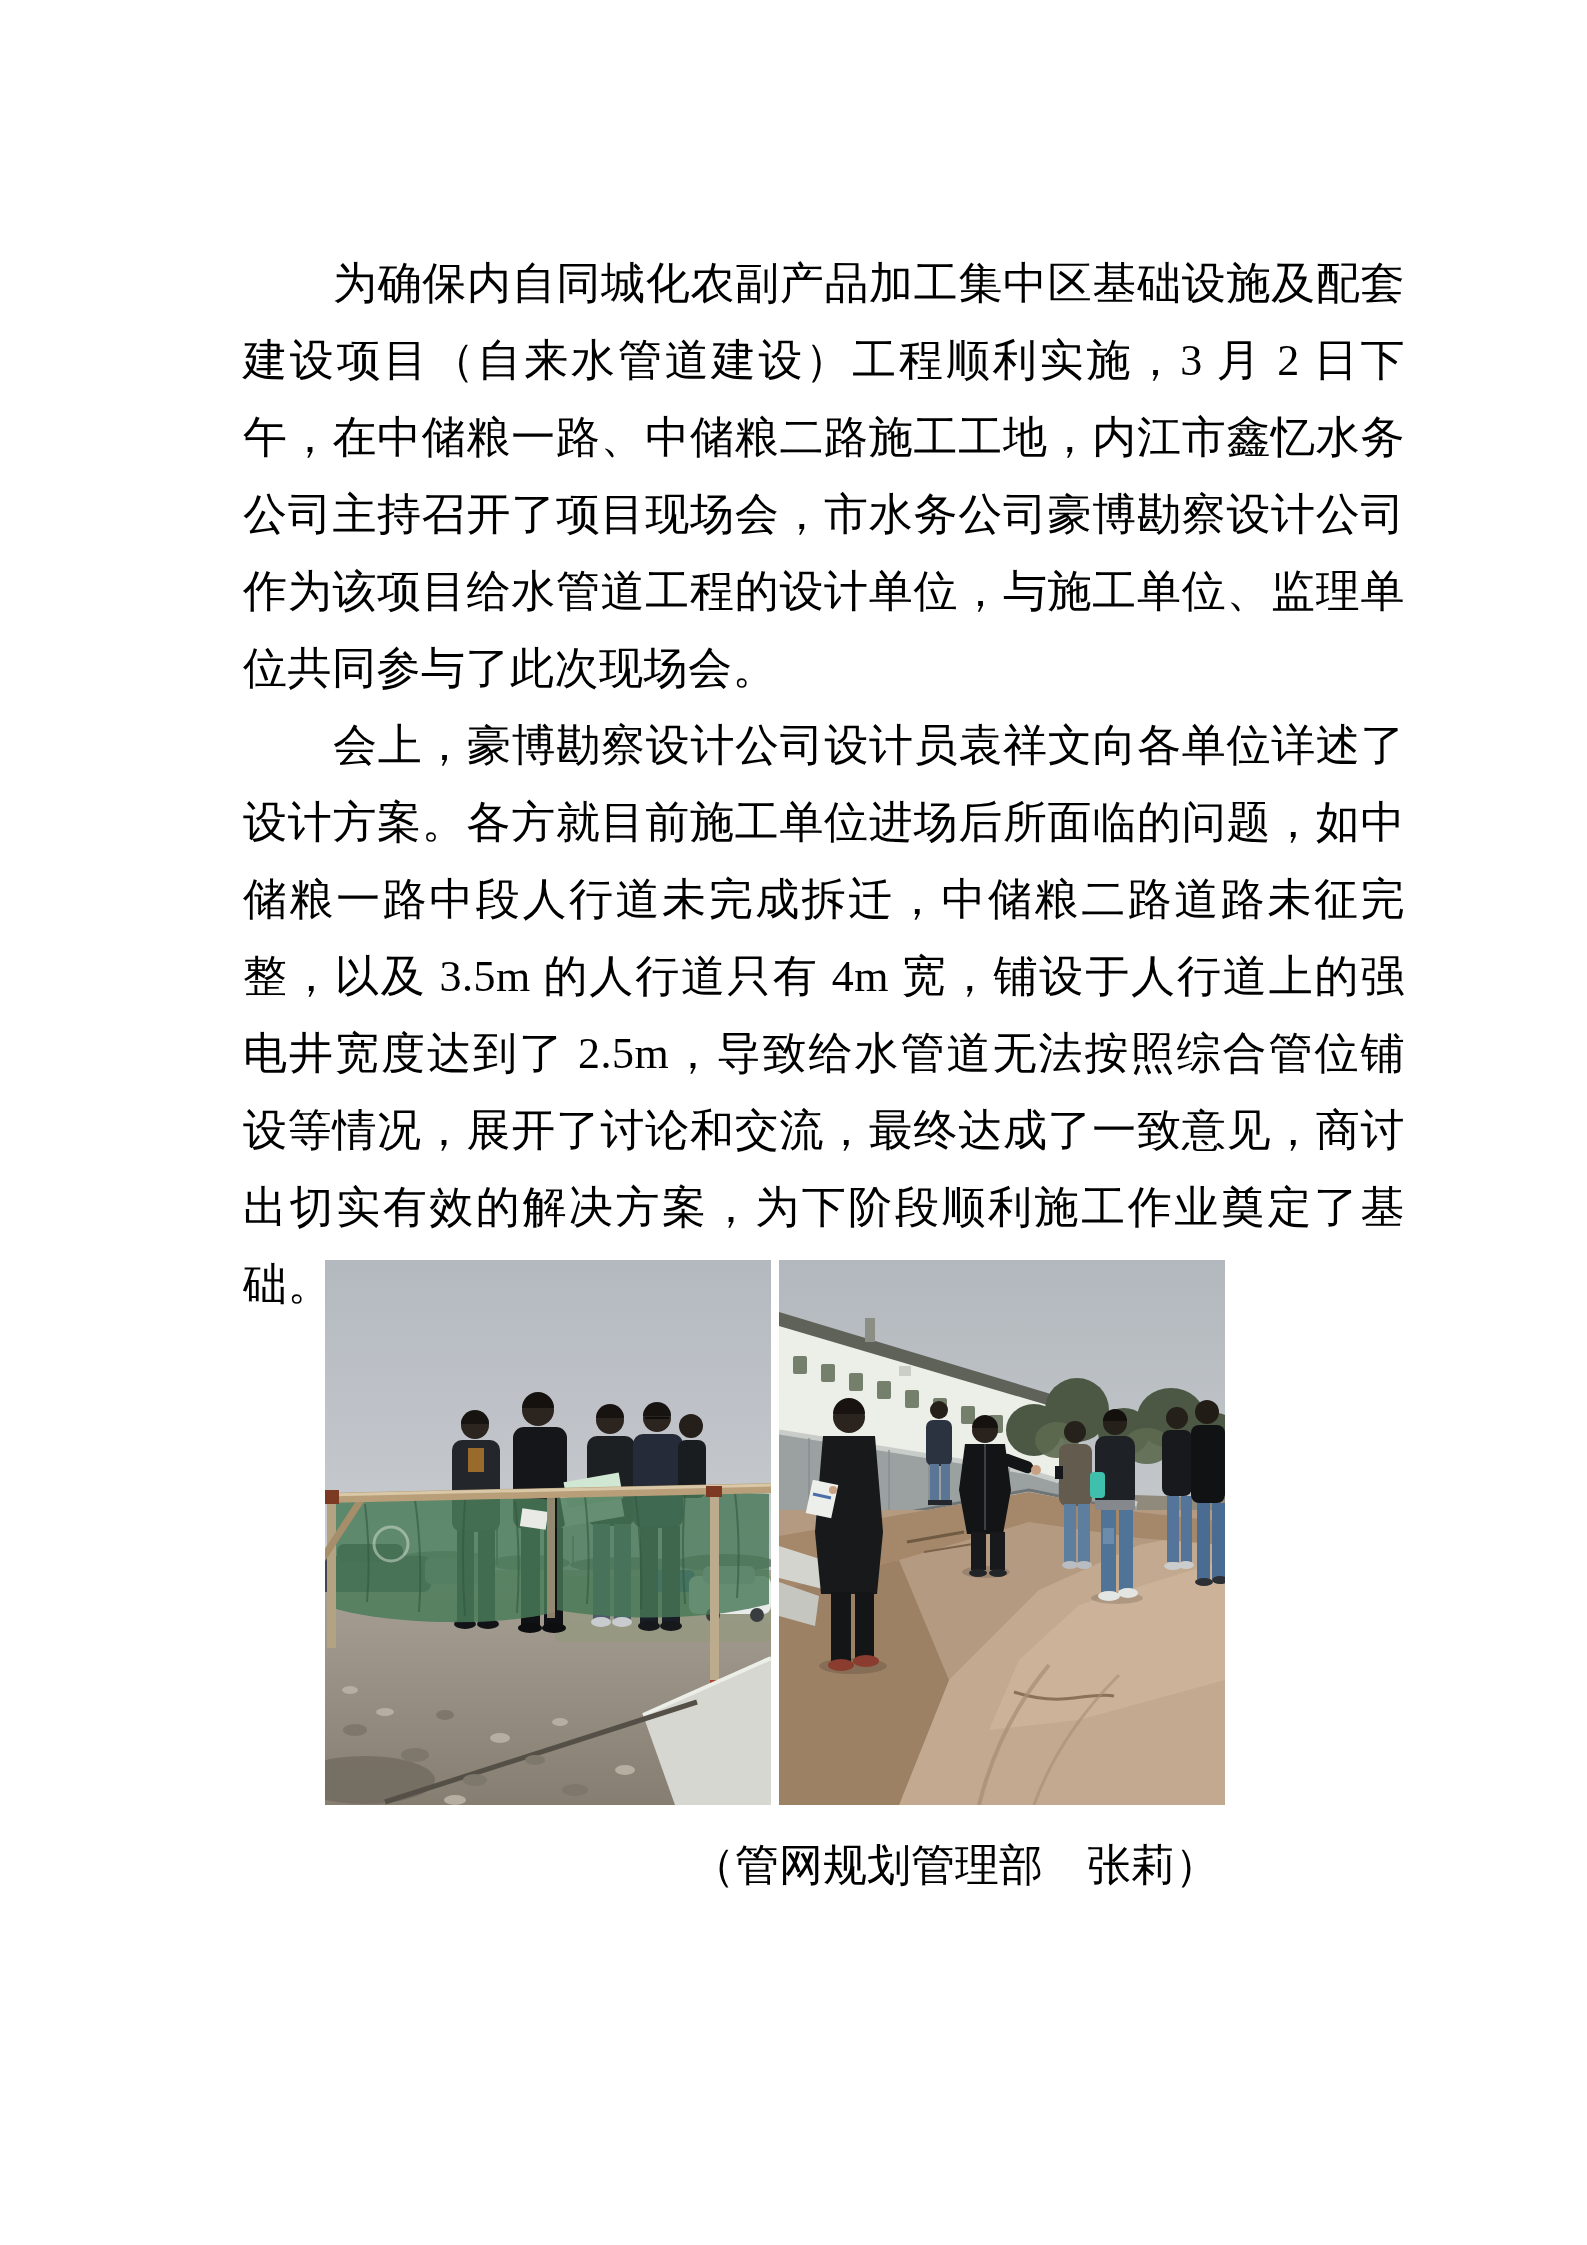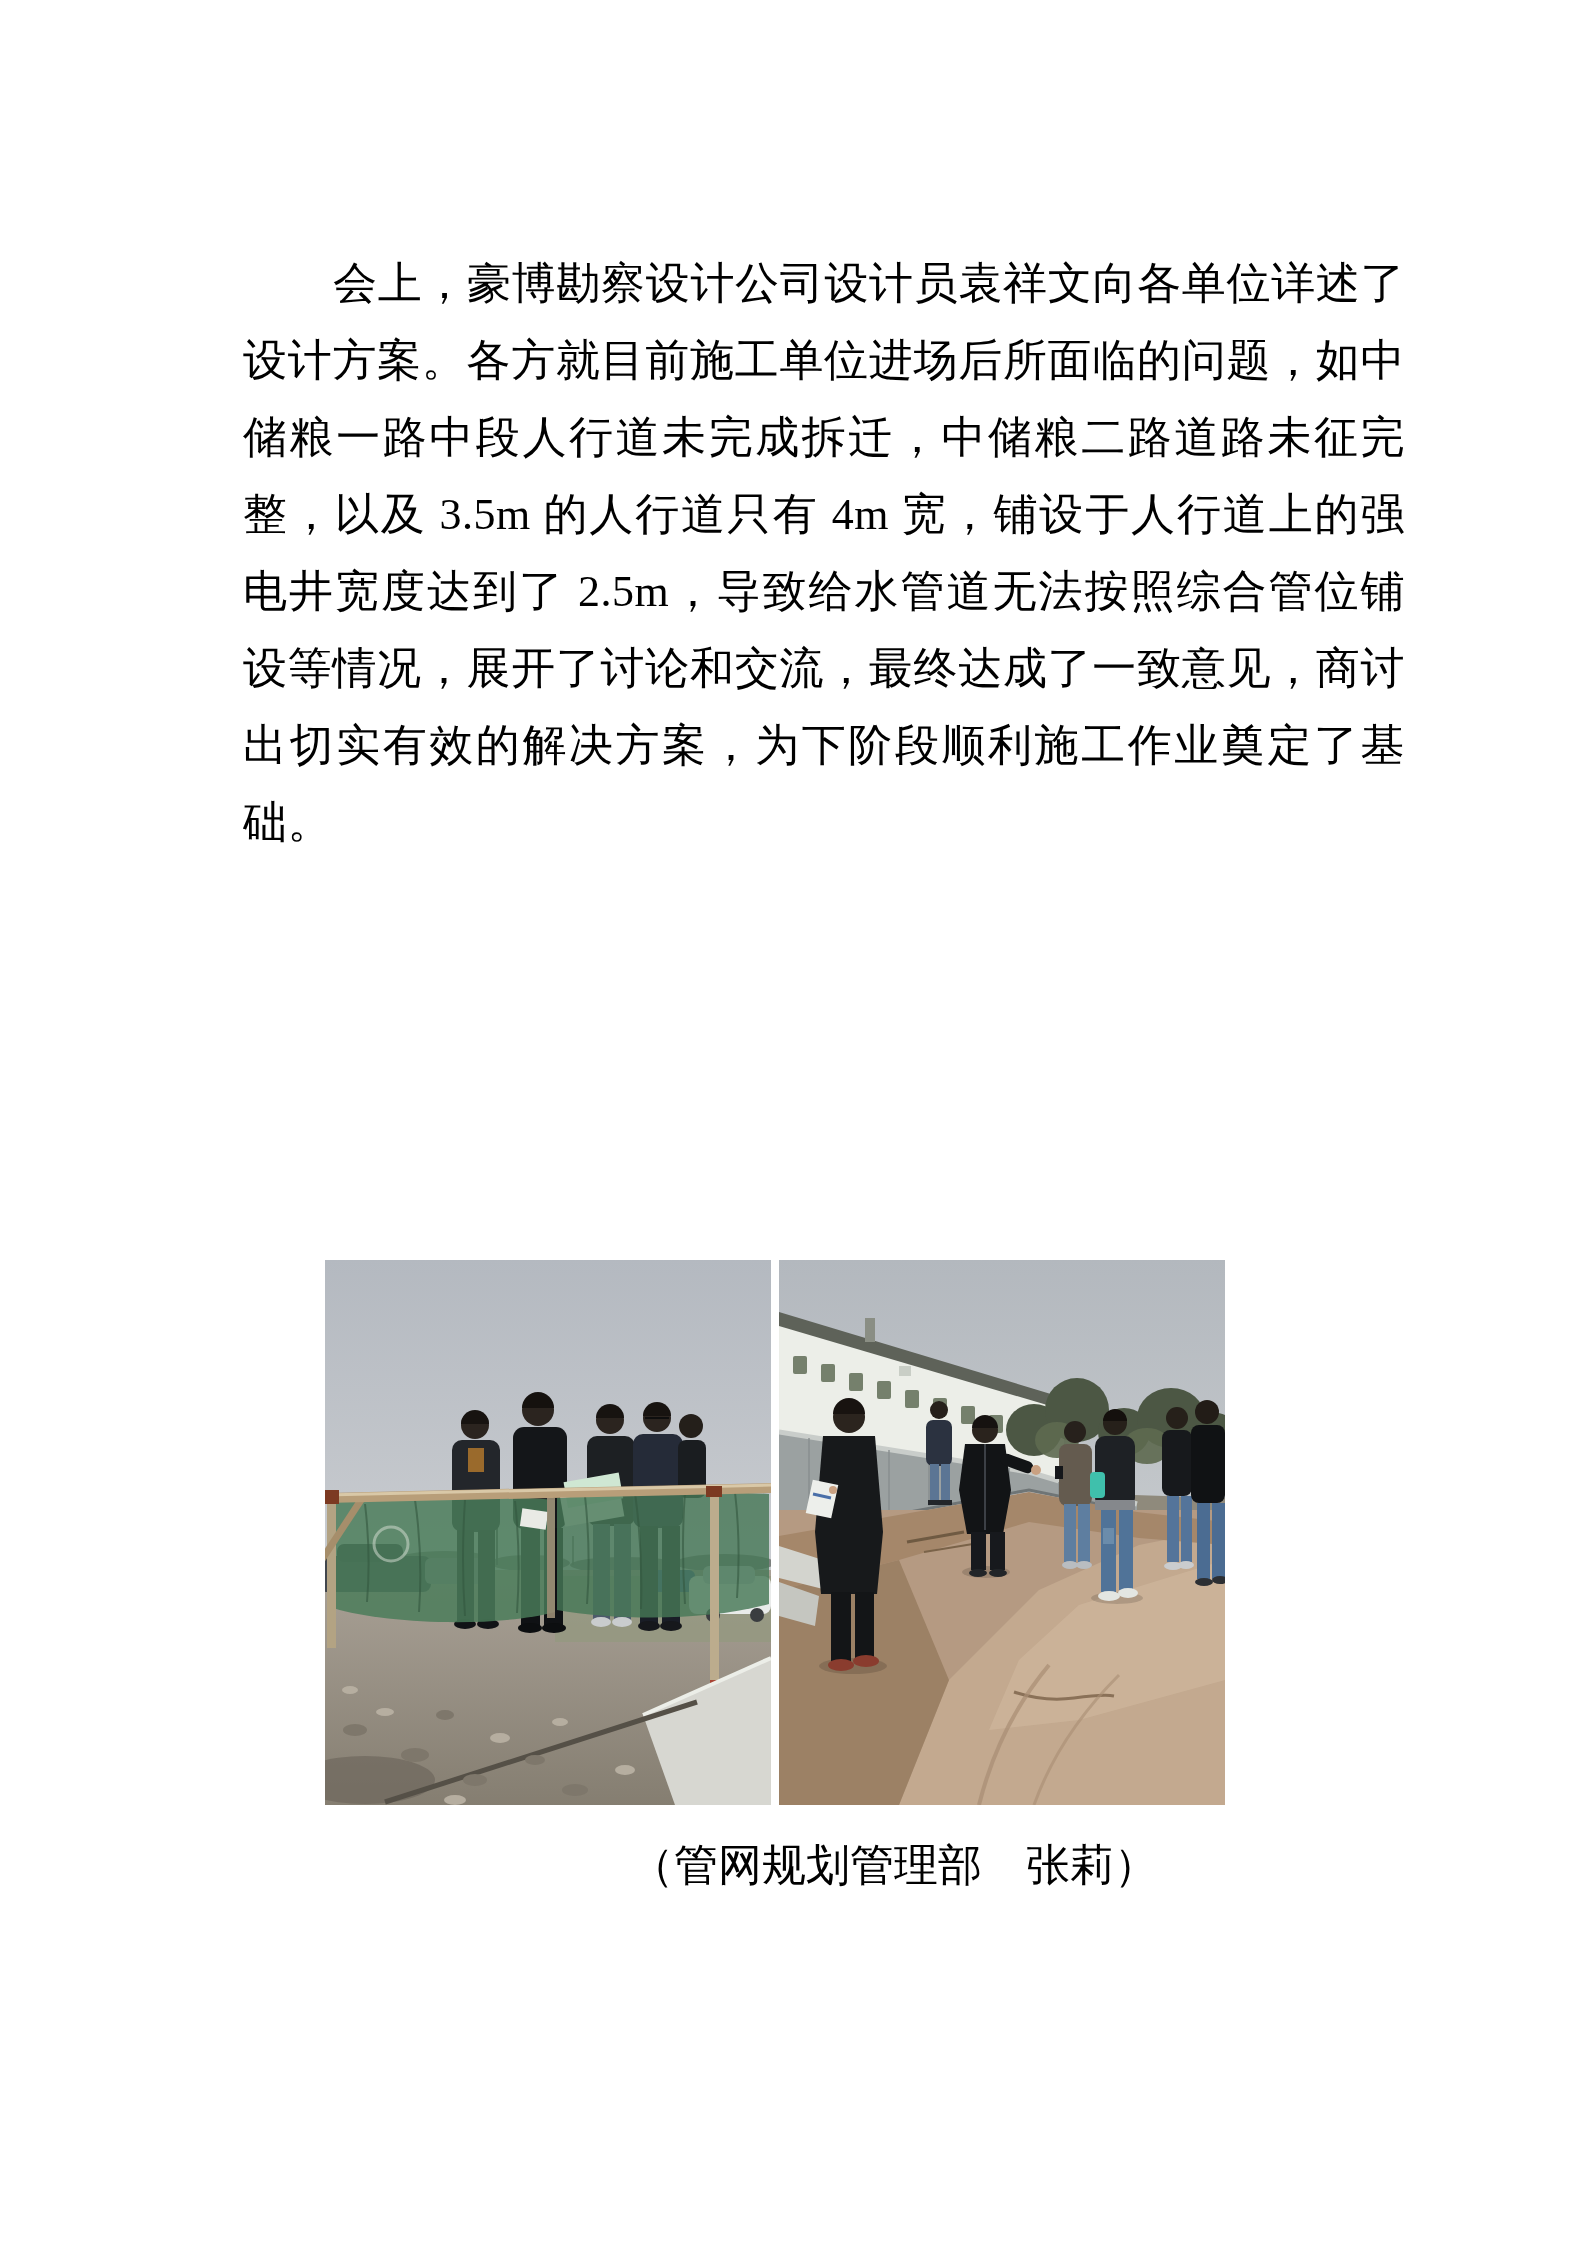--- a/index.html
+++ b/index.html
@@ -19,29 +19,30 @@
   }
   .para{margin:0;text-indent:90px;font-weight:400;}
   .photos{
     position:absolute;left:325px;top:1260px;
     display:flex;gap:8px;
   }
   .photo{margin:0;width:446px;height:545px;overflow:hidden;background:#c9ccd0;}
   .photo svg{display:block;width:446px;height:545px;}
   .signature{
     position:absolute;left:630px;top:1838px;width:650px;
-    font-size:44px;line-height:56px;white-space:nowrap;
+    font-size:44px;line-height:56px;text-align:center;white-space:nowrap;
   }
 </style>
 </head>
 <body>
 
 <div class="page">
 
   <div class="content">
+    <p class="para">为确保内自同城化农副产品加工集中区基础设施及配套建设项目（自来水管道建设）工程顺利实施，3 月 2 日下午，在中储粮一路、中储粮二路施工工地，内江市鑫忆水务公司主持召开了项目现场会，市水务公司豪博勘察设计公司作为该项目给水管道工程的设计单位，与施工单位、监理单位共同参与了此次现场会。</p>
     <p class="para">会上，豪博勘察设计公司设计员袁祥文向各单位详述了设计方案。各方就目前施工单位进场后所面临的问题，如中储粮一路中段人行道未完成拆迁，中储粮二路道路未征完整，以及 3.5m 的人行道只有 4m 宽，铺设于人行道上的强电井宽度达到了 2.5m，导致给水管道无法按照综合管位铺设等情况，展开了讨论和交流，最终达成了一致意见，商讨出切实有效的解决方案，为下阶段顺利施工作业奠定了基础。</p>
   </div>
 
   <div class="photos">
 
     <figure class="photo">
       <svg viewBox="0 0 446 545" preserveAspectRatio="none">
         <defs>
           <linearGradient id="skyL" x1="0" y1="0" x2="0" y2="1">
             <stop offset="0" stop-color="#b4b9c0"></stop>

